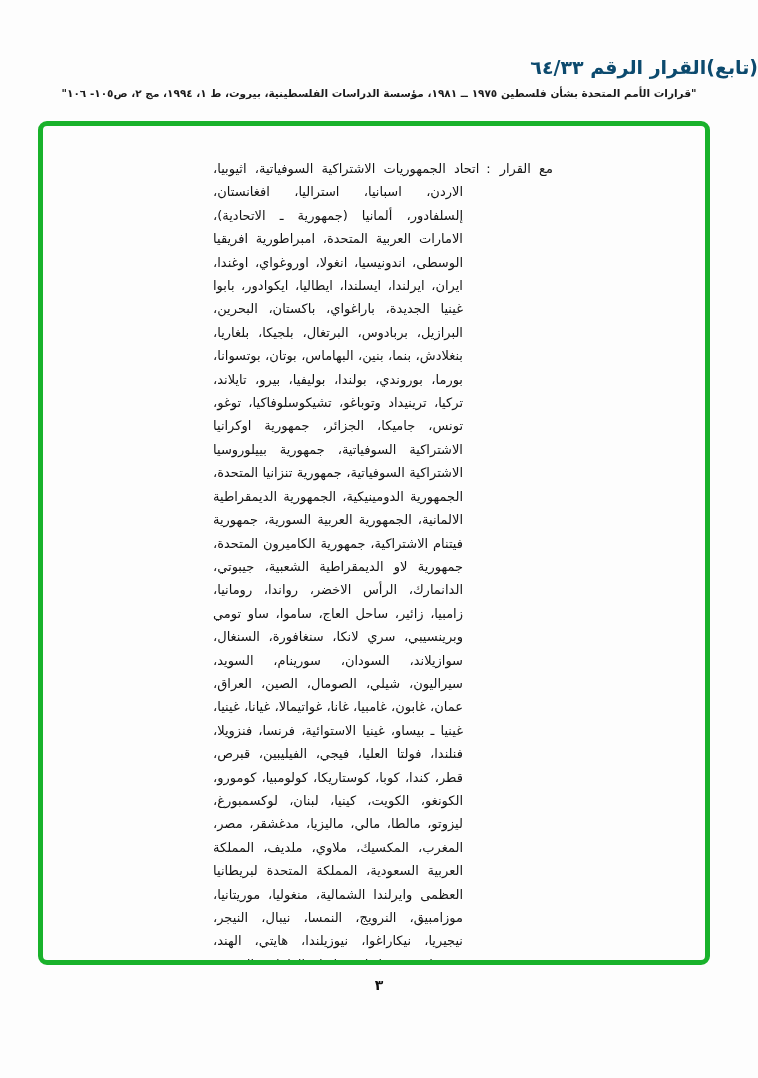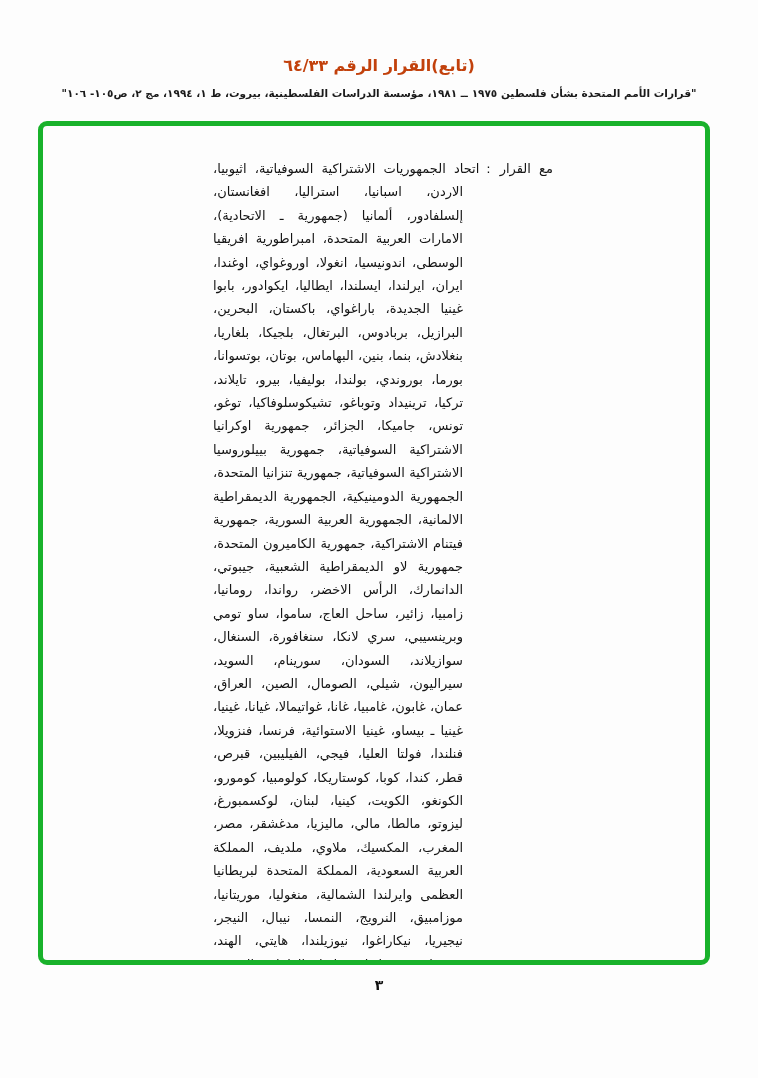--- a/index.html
+++ b/index.html
@@ -14,24 +14,23 @@
     color: #161616;
     font-family: "DejaVu Sans", sans-serif;
     direction: rtl;
     overflow: hidden;
   }
   .page-title {
     position: absolute;
     top: 56px;
     left: 0;
     right: 0;
-    text-align: center;
-    font-size: 16px;
+    font-size: 19px;
     font-weight: bold;
-    color: #c2410c;
+    color: #0c4a6e;
   }
   .source-citation {
     position: absolute;
     top: 87px;
     left: 0;
     right: 0;
     text-align: center;
     font-size: 10.5px;
     font-weight: bold;
     color: #1a1a1a;

